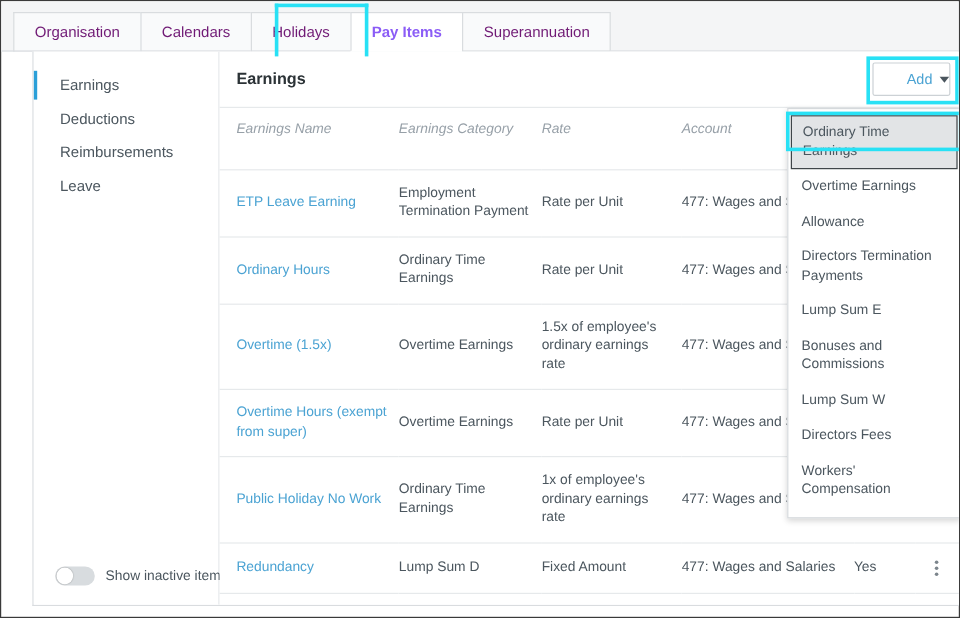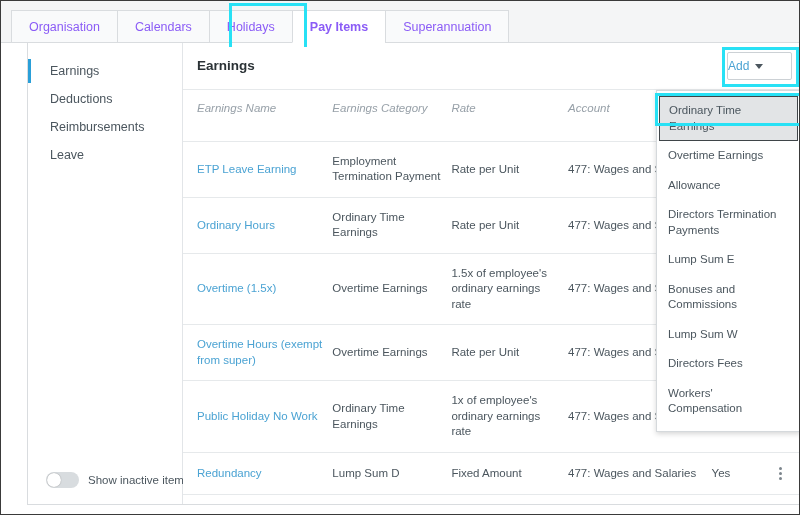--- a/index.html
+++ b/index.html
@@ -36,21 +36,21 @@
     bottom: -1px;
     display: flex;
     align-items: flex-end;
     height: 33px;
   }
   .tab {
     height: 33px;
     line-height: 32px;
     padding: 0 17px;
     font-size: 12.5px;
-    color: #8b5cf6;
+    color: #701a75;
     background: #f9fafb;
     border: 1px solid #d9dcdf;
     border-right: none;
     white-space: nowrap;
     cursor: pointer;
   }
   .tab:last-child { border-right: 1px solid #d9dcdf; }
   .tab.active {
     background: #ffffff;
     color: #8b5cf6;
@@ -149,21 +149,21 @@
   .add-btn {
     width: 65px; height: 28px;
     border: 1px solid #ccd1d5;
     border-radius: 2px;
     background: #ffffff;
     color: #4ba3d3;
     font-size: 12px;
     font-family: "Liberation Sans", sans-serif;
     display: flex;
     align-items: center;
-    justify-content: flex-start;
+    justify-content: flex-end;
     gap: 6px;
     cursor: pointer;
   }
   .caret {
     width: 0; height: 0;
     border-left: 4px solid transparent;
     border-right: 4px solid transparent;
     border-top: 5px solid #4b565e;
   }
   .hl-add {

